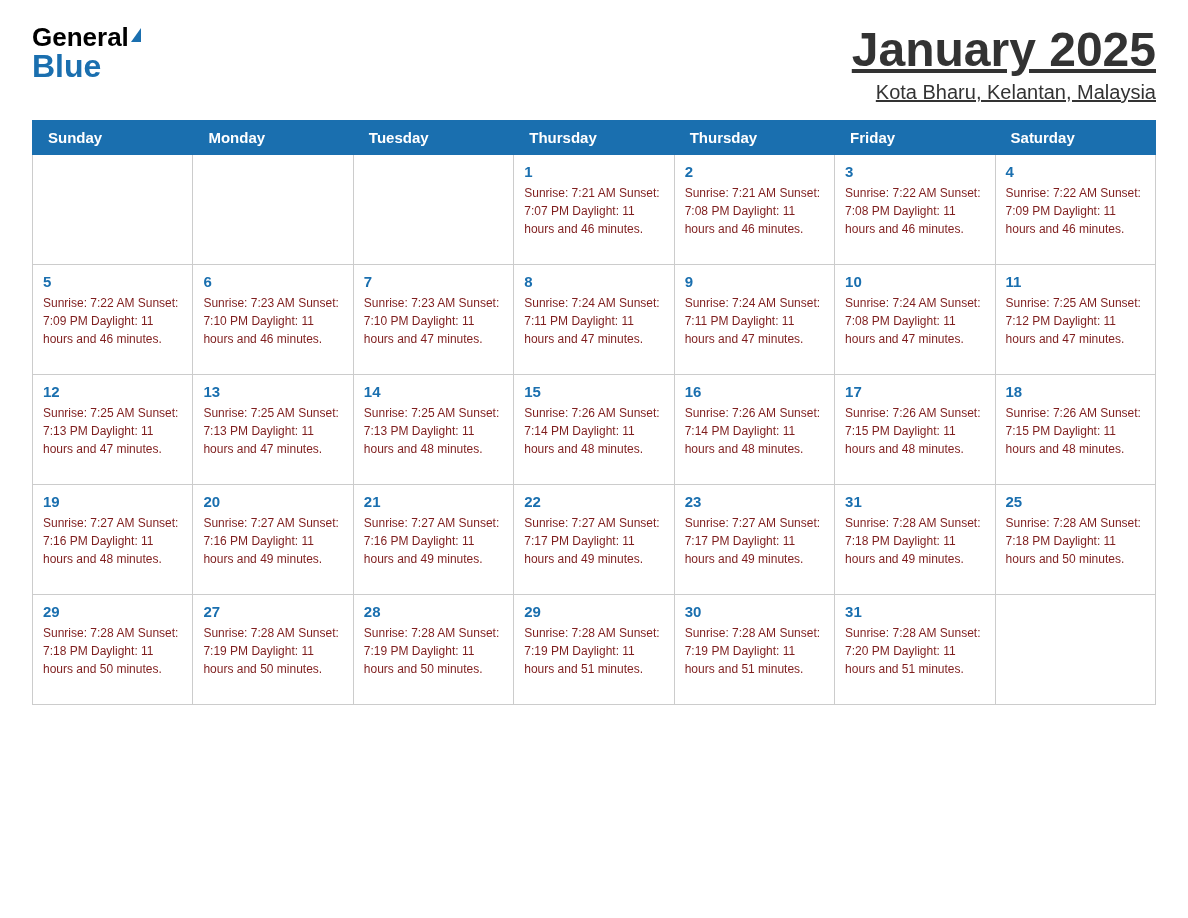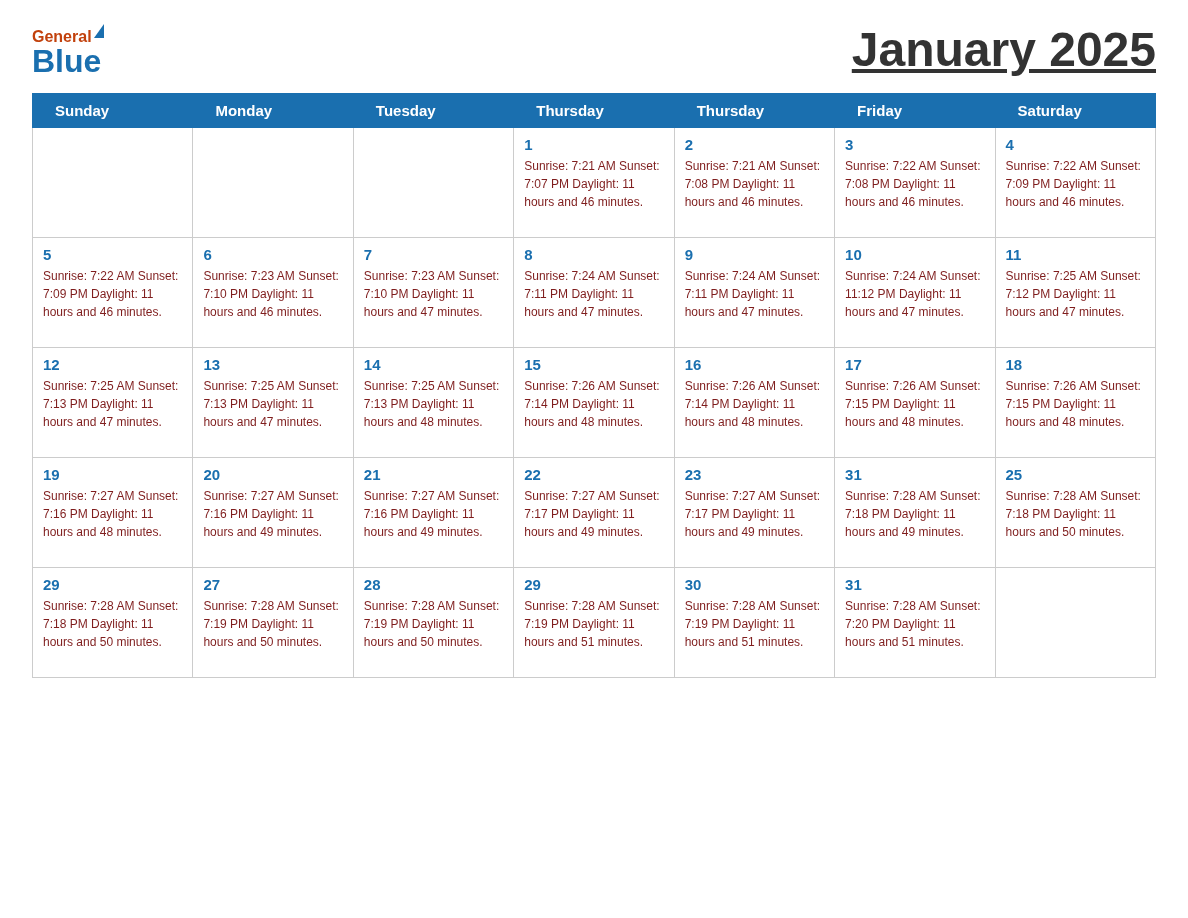--- a/index.html
+++ b/index.html
@@ -16,23 +16,23 @@
       justify-content: space-between;
       align-items: flex-start;
       margin-bottom: 16px;
     }
     .logo {
       display: flex;
       align-items: flex-end;
       gap: 0;
     }
     .logo-general {
-      font-size: 16px;
-      font-weight: bold;
-      color: #c2410c;
+      font-size: 26px;
+      font-weight: bold;
+      color: #000000;
       line-height: 1;
     }
     .logo-blue {
       font-size: 32px;
       font-weight: bold;
       color: #1a6faf;
       line-height: 1;
     }
     .logo-triangle {
       width: 0;
@@ -61,21 +61,21 @@
     .calendar {
       width: 100%;
       border-collapse: collapse;
       table-layout: fixed;
     }
     .calendar thead tr th {
       background-color: #1a6faf;
       color: #fff;
       font-size: 15px;
       font-weight: bold;
-      padding: 8px 22px;
+      padding: 8px 15px;
       text-align: left;
       border: 1px solid #1a6faf;
     }
     .calendar tbody tr td {
       vertical-align: top;
       padding: 8px 10px;
       border: 1px solid #ccc;
       font-size: 12.5px;
       color: #333;
       height: 110px;
@@ -105,20 +105,21 @@
 
 <div class="header">
   <div class="logo">
     <div style="line-height:1;">
       <span class="logo-general">General</span><span class="logo-triangle"></span><br>
       <span class="logo-blue">Blue</span>
     </div>
   </div>
   <div class="title-block">
     <div class="month-title">January 2025</div>
+    <div class="location-title">Kota Bharu, Kelantan, Malaysia</div>
   </div>
 </div>
 
 <table class="calendar">
   <thead>
     <tr>
     <th>Sunday</th>
         <th>Monday</th>
         <th>Tuesday</th>
         <th>Thursday</th>
@@ -193,21 +194,21 @@
         <td>
           <span class="day-number">9</span>
           <div class="day-info">Sunrise: 7:24 AM
 Sunset: 7:11 PM
 Daylight: 11 hours
 and 47 minutes.</div>
         </td>
         <td>
           <span class="day-number">10</span>
           <div class="day-info">Sunrise: 7:24 AM
-Sunset: 11:12 PM
+Sunset: 7:08 PM
 Daylight: 11 hours
 and 47 minutes.</div>
         </td>
         <td>
           <span class="day-number">11</span>
           <div class="day-info">Sunrise: 7:25 AM
 Sunset: 7:12 PM
 Daylight: 11 hours
 and 47 minutes.</div>
         </td>

